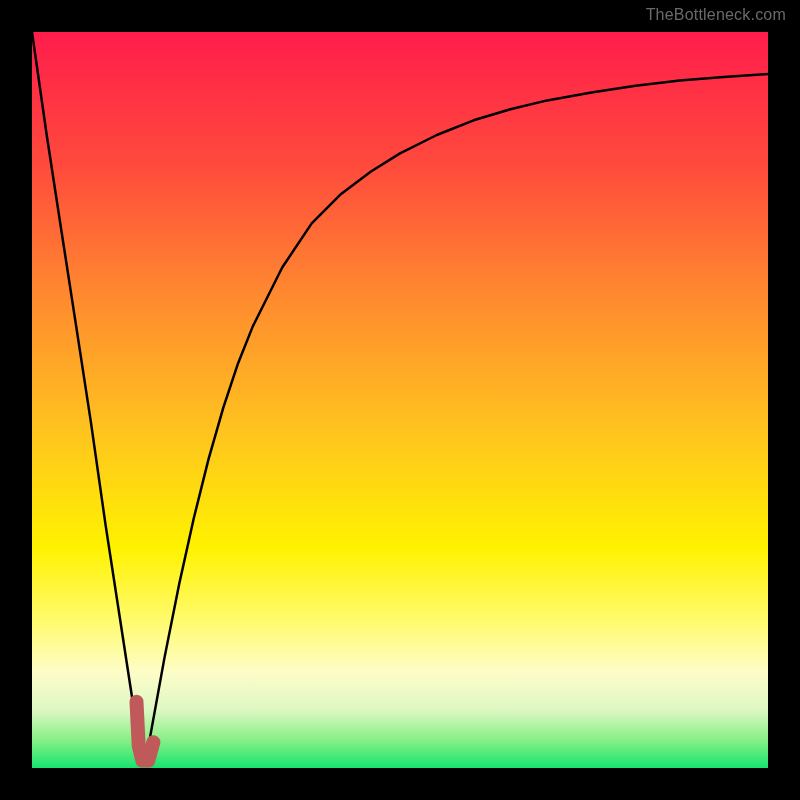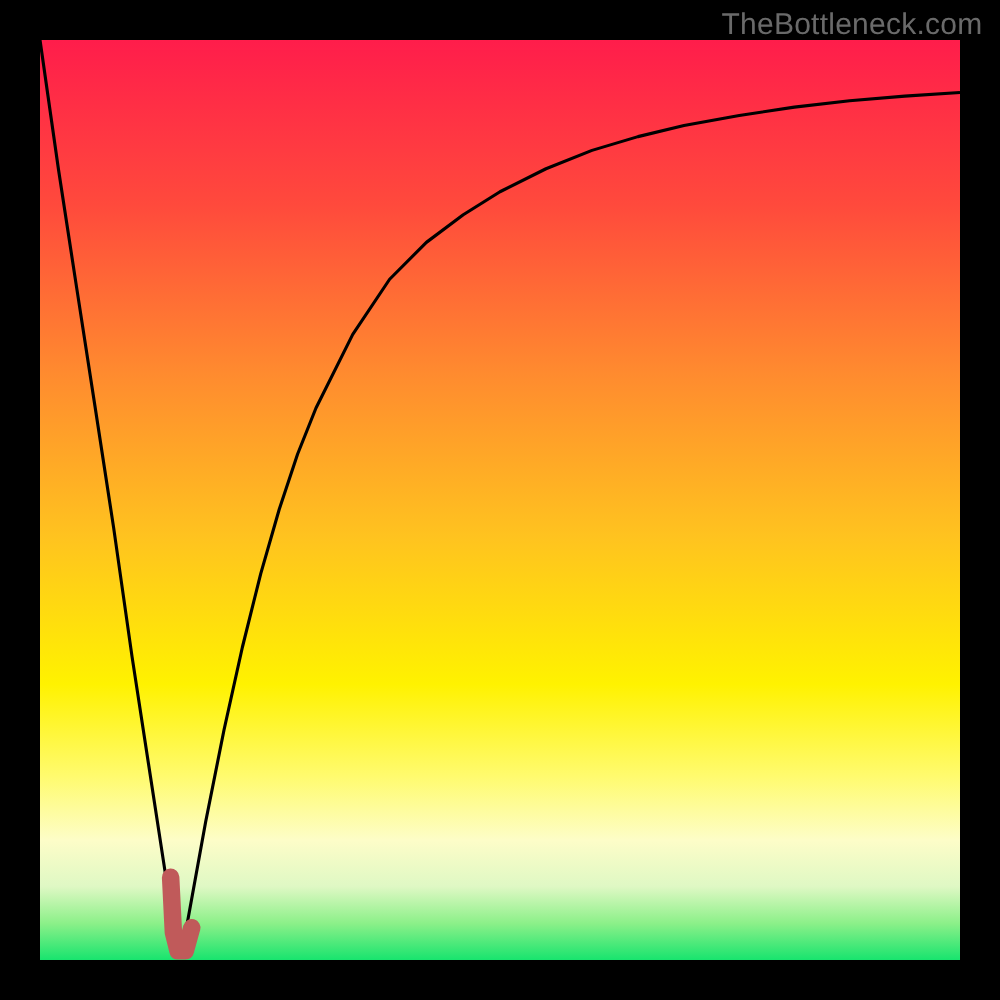--- a/index.html
+++ b/index.html
@@ -37,21 +37,21 @@
       #dff8c4 92%,
       #8cf089 96%,
       #18e46e 100%
     );
   }
   .watermark {
     position: absolute;
     top: 6px;
     right: 14px;
     color: #6a6a6a;
-    font-size: 24px;
+    font-size: 16px;
     letter-spacing: 0.2px;
     font-weight: 500;
   }
   svg.curves {
     position: absolute;
     left: 0;
     top: 0;
     width: 736px;
     height: 736px;
     overflow: visible;

